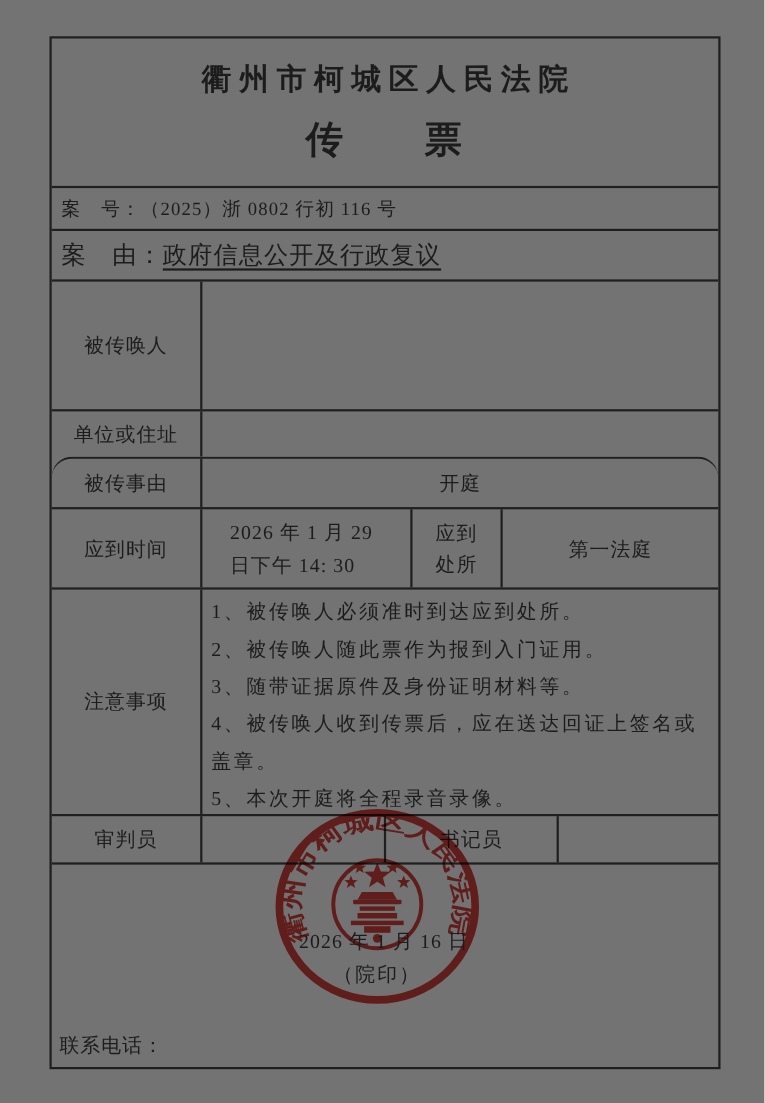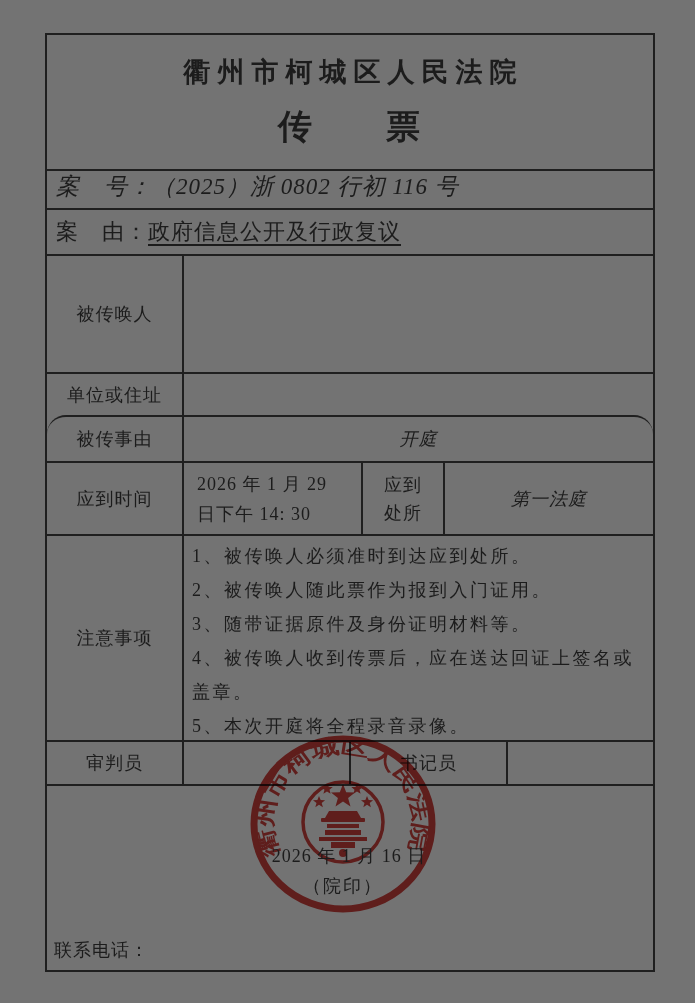--- a/index.html
+++ b/index.html
@@ -10,43 +10,43 @@
   .sheet{
     position:absolute;left:45px;top:33px;width:610px;height:939px;
     border:2px solid #1f1f1f;box-sizing:border-box;
     display:flex;flex-direction:column;background:transparent;
   }
   .row{display:flex;box-sizing:border-box;flex-shrink:0;}
   .row.bt{border-top:2px solid #1f1f1f;}
   .r-title{height:134px;flex-direction:column;align-items:center;justify-content:center;gap:14px;}
   .court-name{font-size:27px;font-weight:bold;letter-spacing:7px;text-indent:7px;}
   .doc-type{font-size:34px;font-weight:bold;letter-spacing:2px;}
-  .r-caseno{height:39px;align-items:flex-start;padding-left:9px;font-size:23px;letter-spacing:1px;font-style:italic;}
+  .r-caseno{height:39px;align-items:center;padding-left:9px;font-size:17px;letter-spacing:1px;}
   .r-cause{height:46px;align-items:center;padding-left:9px;font-size:22px;letter-spacing:1px;}
   .cause-value{text-decoration:underline;text-underline-offset:5px;}
   .r-person{height:118px;}
   .r-addr{height:43px;}
   .r-reason{height:46px;border-radius:19px;}
   .r-time{height:73px;}
   .r-notes{height:206px;}
   .r-judge{height:44px;}
   .r-bottom{flex:1;position:relative;}
   .label-cell{
     width:137px;box-sizing:border-box;border-right:2px solid #1f1f1f;
     display:flex;align-items:center;justify-content:center;
     font-size:18px;letter-spacing:1px;text-align:center;flex-shrink:0;
   }
   .value-cell{
     flex:1;display:flex;align-items:center;justify-content:center;
-    font-size:18px;letter-spacing:1px;box-sizing:border-box;font-style:italic;
+    font-size:18px;letter-spacing:1px;box-sizing:border-box;
   }
   .cell-time{
     width:179px;box-sizing:border-box;border-right:2px solid #1f1f1f;flex-shrink:0;
     display:flex;align-items:center;justify-content:center;text-align:left;
-    font-size:18px;letter-spacing:1px;padding:0 13px;line-height:30px;
+    font-size:18px;letter-spacing:1px;padding:0 13px;line-height:30px;margin-left:12px;
   }
   .cell-place-label{
     width:82px;box-sizing:border-box;border-right:2px solid #1f1f1f;flex-shrink:0;
     display:flex;align-items:center;justify-content:center;text-align:center;
     font-size:18px;letter-spacing:1px;padding:16px 12px;line-height:28px;
   }
   .cell-judge-val{width:167px;box-sizing:border-box;border-right:2px solid #1f1f1f;flex-shrink:0;}
   .cell-clerk-label{
     width:157px;box-sizing:border-box;border-right:2px solid #1f1f1f;flex-shrink:0;
     display:flex;align-items:center;justify-content:center;font-size:18px;letter-spacing:1px;

